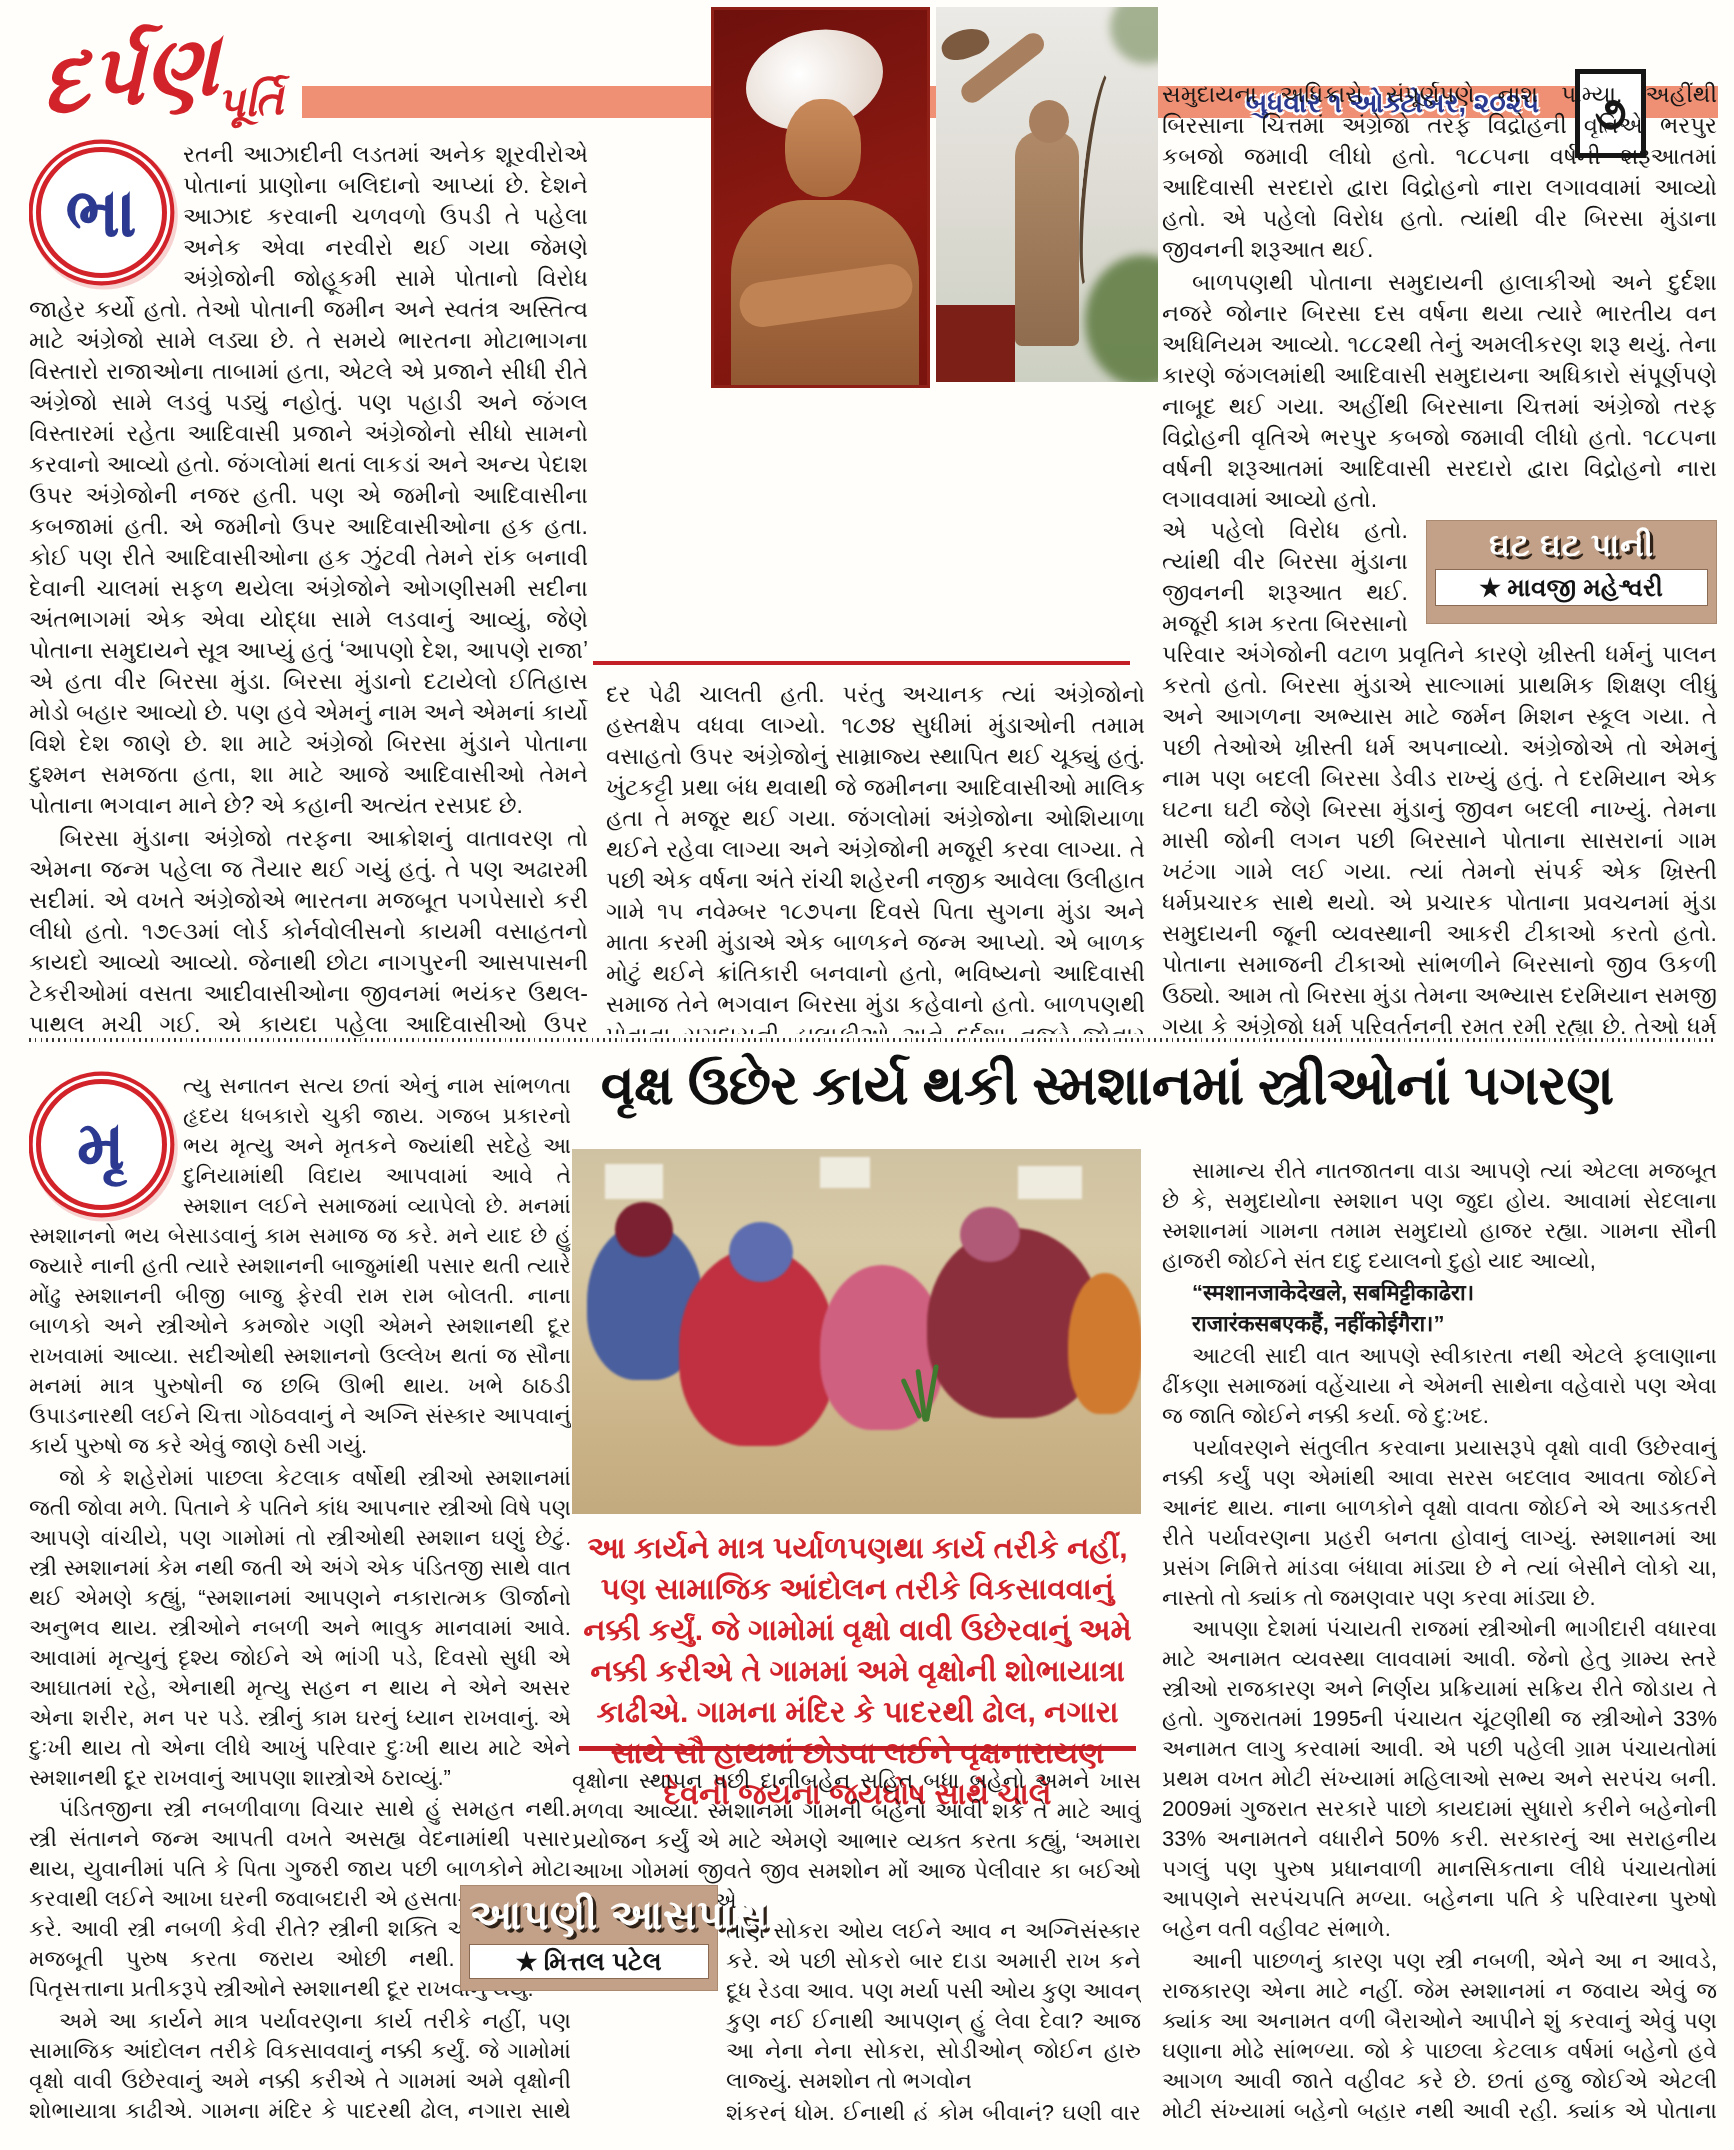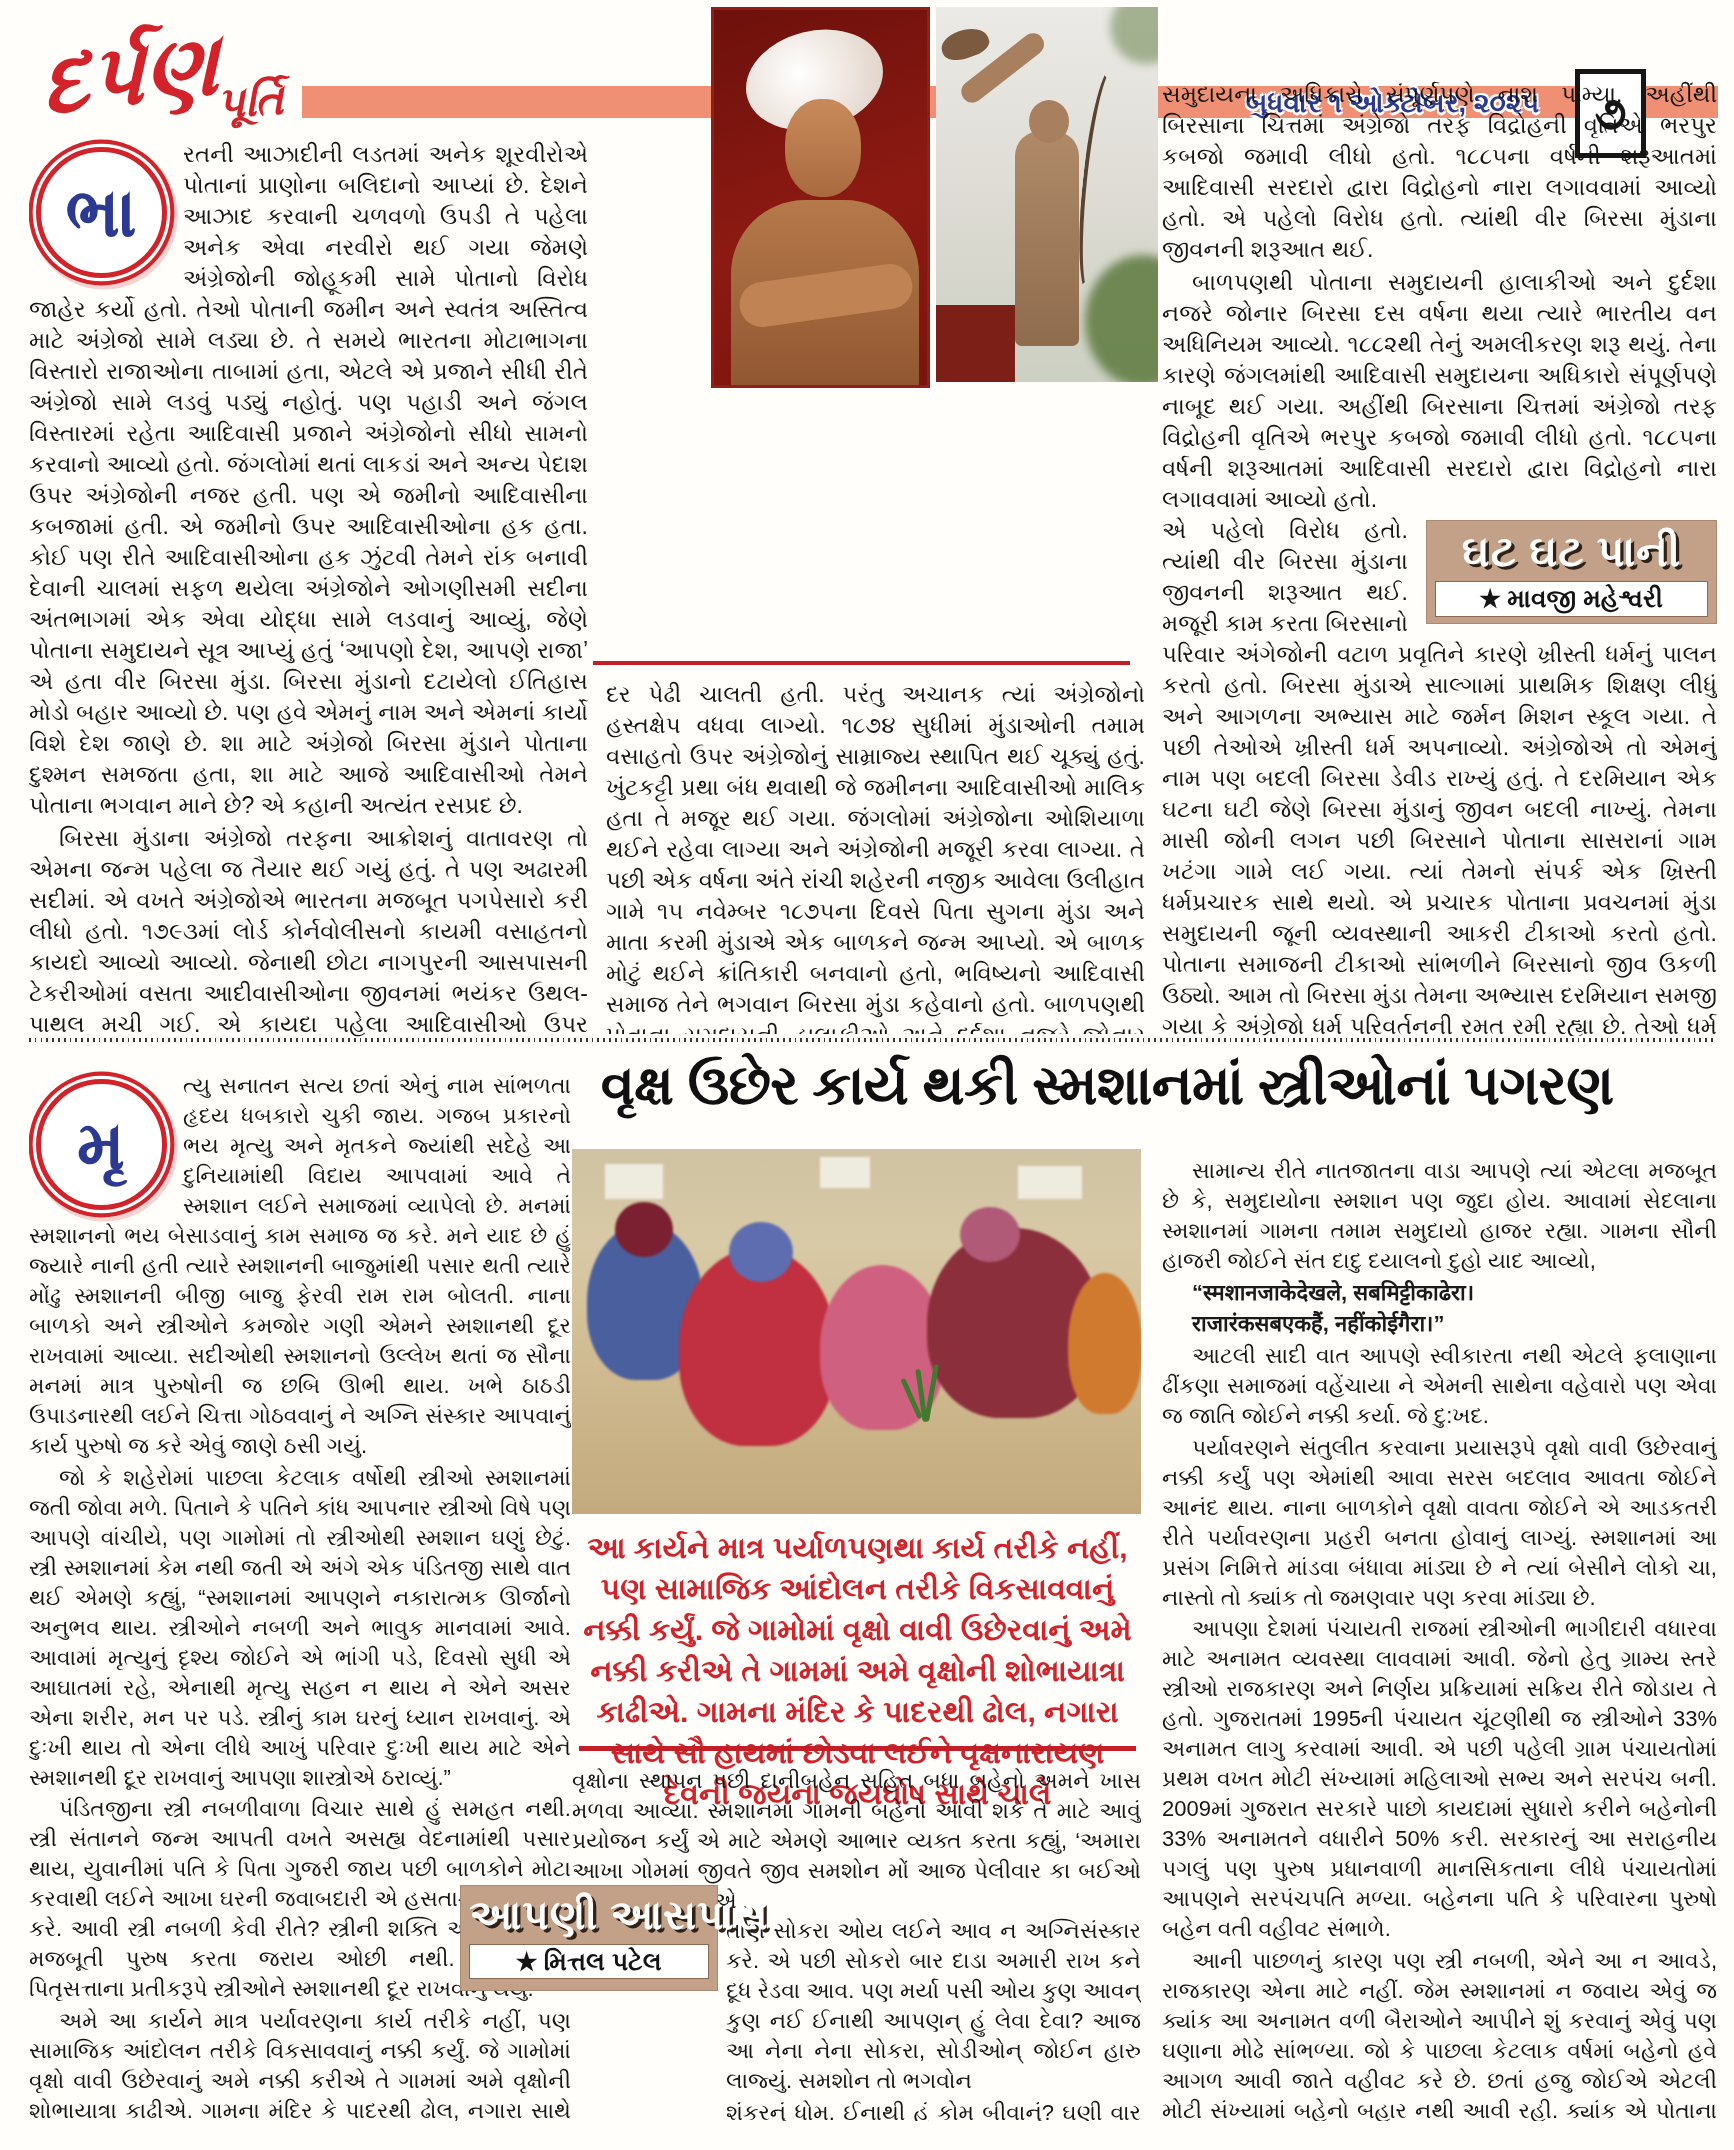--- a/index.html
+++ b/index.html
@@ -61,21 +61,21 @@
   .b-subhead{font-size:30px;line-height:41px;}
   .red-rule{background:#c22026;}
   .dotted-sep{background:repeating-linear-gradient(90deg,#3a3a3a 0 1.7px,transparent 1.7px 5.8px);}
 
   .dropcap{float:left;width:121px;height:121px;margin:8.3px 16.5px 6.6px 6.6px;border-radius:50%;
            background:#fff;border:5px solid #d2232a;box-shadow:0 0 0 3.3px #fff,0 0 0 7.4px #d2232a,2.5px 3.3px 0 8.3px #d2232a33;
            display:flex;align-items:center;justify-content:center;
            font-size:68px;font-weight:800;color:#2b3990;}
 
   .author-box{background:#c2a188;border:1.7px solid #a98a70;padding:8.3px 8.3px 6.6px 8.3px;text-align:center;box-sizing:border-box;}
-  .author-box .ab-title{font-size:43px;font-weight:800;color:#ffffff;line-height:1.05;letter-spacing:0.8px;
+  .author-box .ab-title{font-size:32px;font-weight:800;color:#ffffff;line-height:1.05;letter-spacing:0.8px;
                         text-shadow:3.3px 3.3px 0 #2e2117;white-space:nowrap;}
   .author-box .ab-byline{background:#fff;border:1.7px solid #8a6a52;margin-top:6.6px;padding:1.7px 5px;
                          font-size:25px;font-weight:700;color:#141414;white-space:nowrap;}
   .float-box-r{float:right;margin:5px 0 8.3px 18px;}
   .fl-l{float:left;}
   .couplet{font-weight:600;color:#1a1a1a;text-indent:30px;}
 </style>
 </head>
 <body>
 

